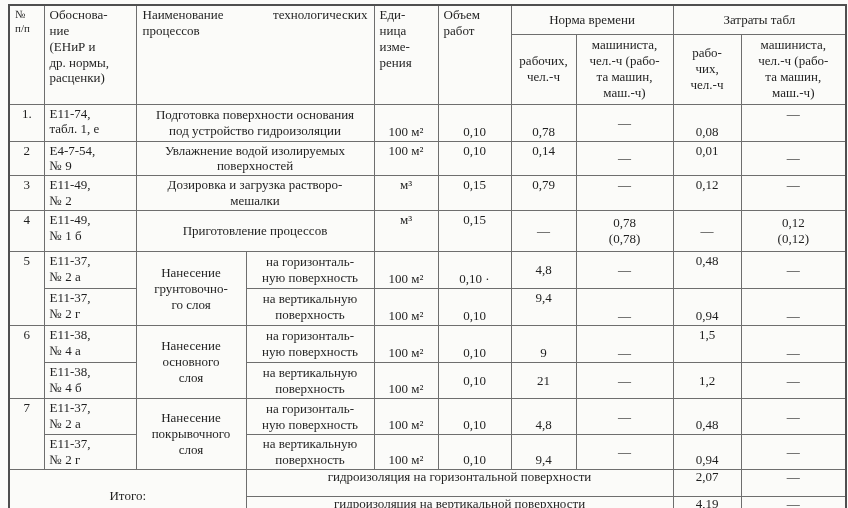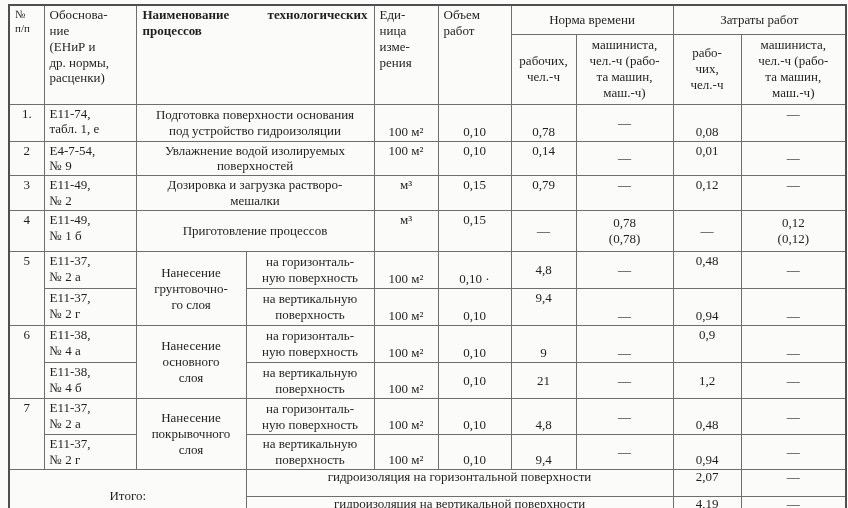--- a/index.html
+++ b/index.html
@@ -19,21 +19,21 @@
   }
   td{
     border:1px solid var(--line);
     padding:1px 3px;
     font-size:13px;line-height:1.22;
     text-align:center;vertical-align:middle;
     white-space:pre-line;overflow:hidden;
     color:var(--ink);
   }
   td.left{text-align:left;padding-left:5px;}
-  td.just{text-align:justify;padding-left:6px;padding-right:6px;font-weight:bold;}
+  td.just{text-align:justify;padding-left:6px;padding-right:6px;}
   td.vt{vertical-align:top;}
   td.vb{vertical-align:bottom;}
   td.small{font-size:11px;line-height:1.3;}
   td.tight{line-height:1.05;padding-top:0;padding-bottom:12px;}
   td.grp{vertical-align:middle;text-align:center;}
 </style>
 </head>
 <body>
 
 <div class="page">
@@ -61,21 +61,21 @@
 др. нормы,
 расценки)</td>
       <td rowspan="2" colspan="2" class="just vt">Наименование технологических процессов</td>
       <td rowspan="2" class="left vt">Еди-
 ница
 изме-
 рения</td>
       <td rowspan="2" class="left vt">Объем
 работ</td>
       <td colspan="2" class="grp">Норма времени</td>
-      <td colspan="2" class="grp">Затраты работ</td>
+      <td colspan="2" class="grp">Затраты табл</td>
     </tr>
     <tr style="height:70px">
       <td>рабочих,
 чел.-ч</td>
       <td>машиниста,
 чел.-ч (рабо-
 та машин,
 маш.-ч)</td>
       <td>рабо-
 чих,
@@ -178,21 +178,21 @@
 № 4 а</td>
       <td rowspan="2">Нанесение
 основного
 слоя</td>
       <td>на горизонталь-
 ную поверхность</td>
       <td class="vb">100 м²</td>
       <td class="vb">0,10</td>
       <td class="vb">9</td>
       <td class="vb">—</td>
-      <td class="vt">0,9</td>
+      <td class="vt">1,5</td>
       <td class="vb">—</td>
     </tr>
     <tr style="height:36px">
       <td class="left vt">Е11-38,
 № 4 б</td>
       <td>на вертикальную
 поверхность</td>
       <td class="vb">100 м²</td>
       <td>0,10</td>
       <td>21</td>

